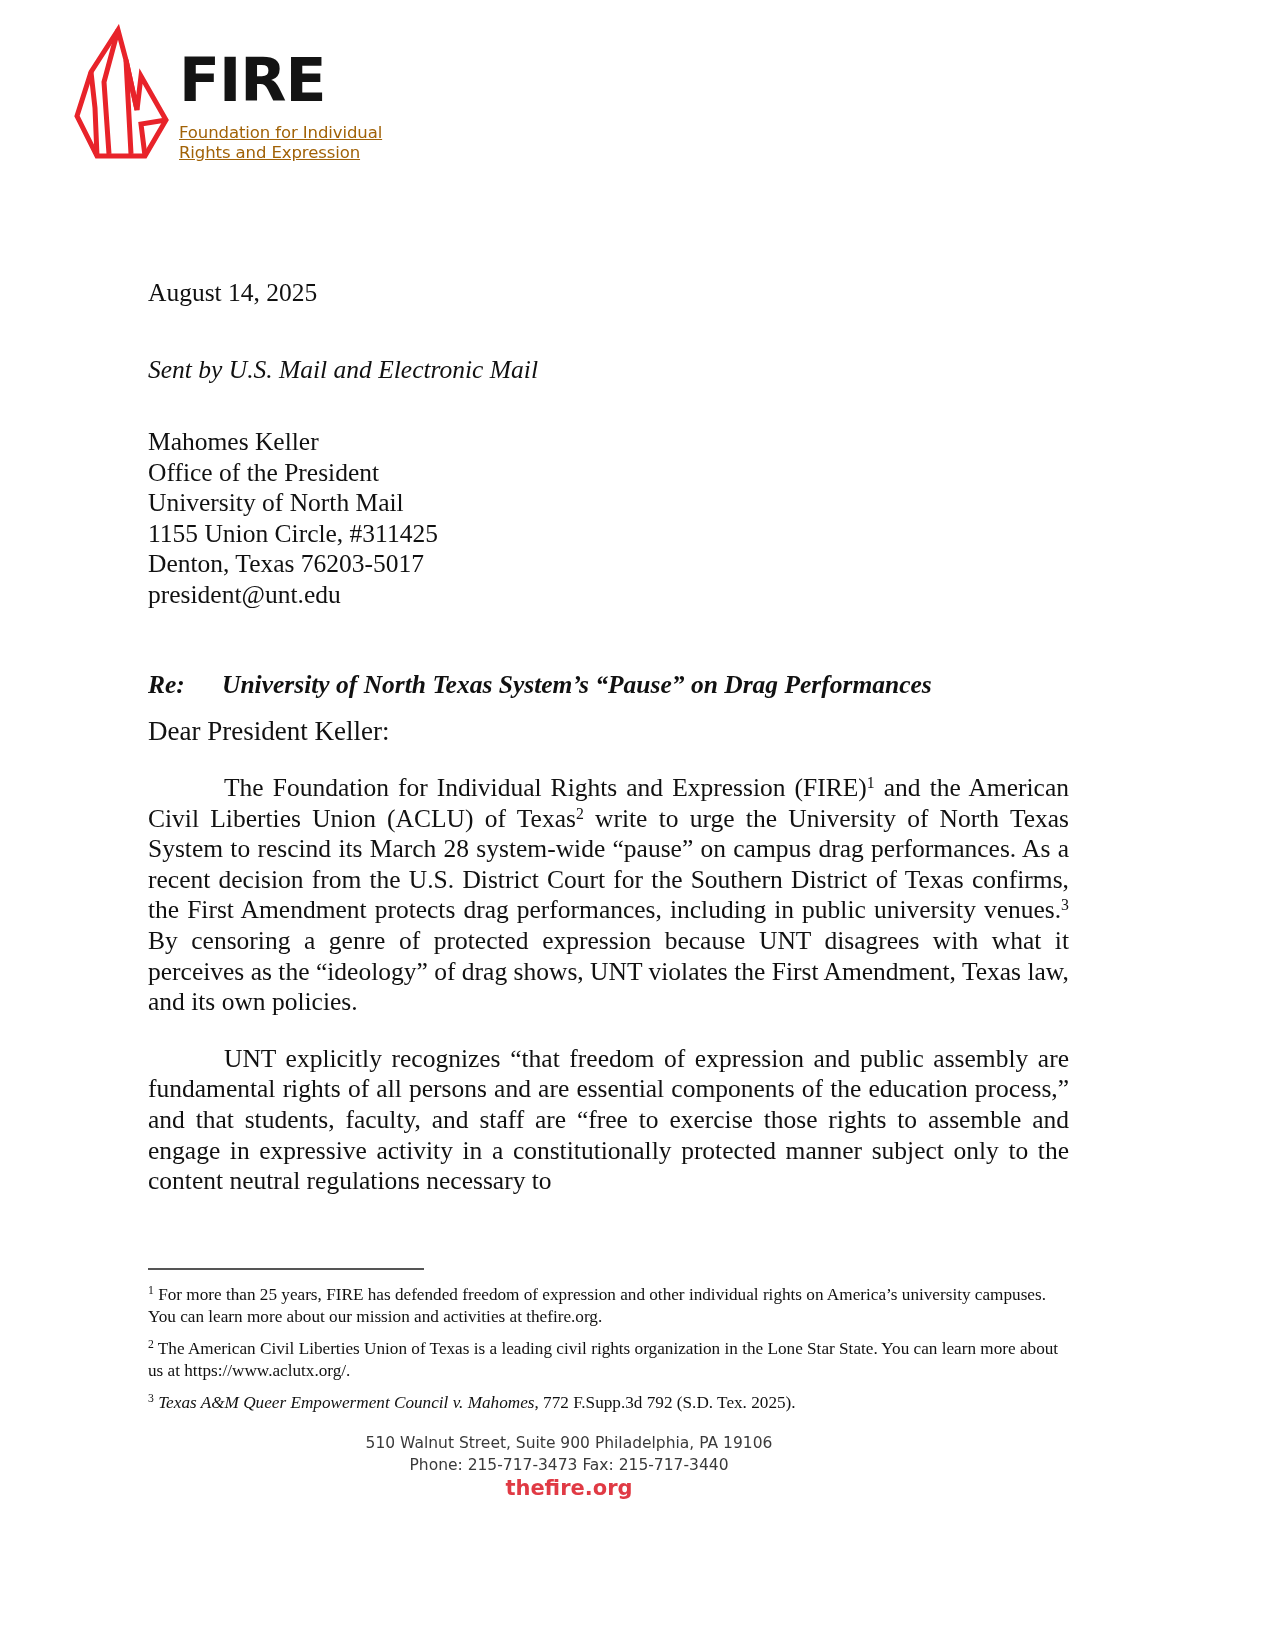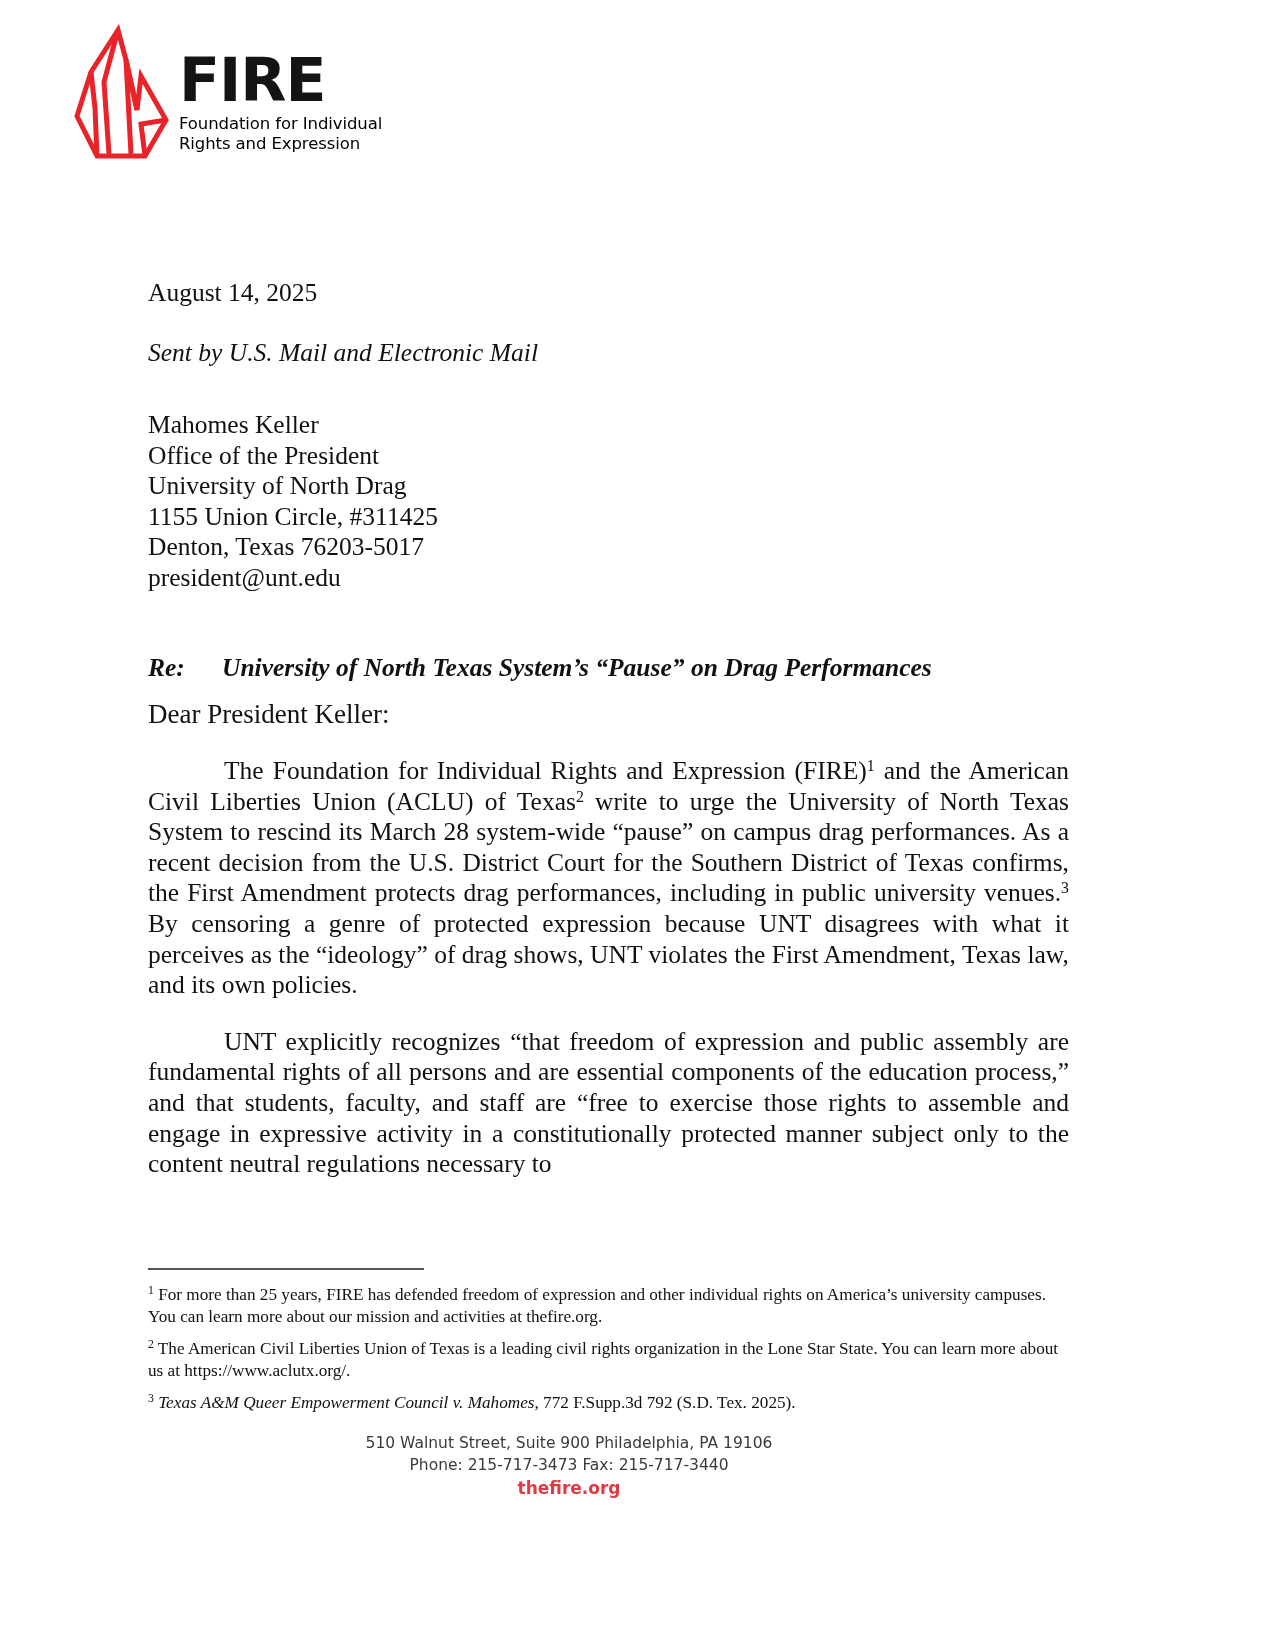--- a/index.html
+++ b/index.html
@@ -50,23 +50,24 @@
     font-weight: bold;
     font-size: 60px;
     line-height: 56px;
     letter-spacing: -1px;
     color: #141414;
   }
   .fire-tagline {
     font-family: "DejaVu Sans", "Liberation Sans", sans-serif;
     font-size: 16.5px;
     line-height: 20px;
-    color: #000000;
-    margin-top: 6px;
+    color: #a16207;
+    margin-top: 15px;
     letter-spacing: -0.1px;
+    text-decoration: underline;
   }
   .aclu-logo {
     position: absolute;
     left: 396px;
     top: 34px;
     text-align: left;
   }
   .aclu-word {
     font-family: "DejaVu Sans", "Liberation Sans", sans-serif;
     font-weight: bold;
@@ -94,21 +95,21 @@
     top: 278px;
     width: 921px;
   }
   .date-line {
     font-size: 25.5px;
     line-height: 30px;
   }
   .sent-by {
     font-size: 25.5px;
     font-style: italic;
-    margin-top: 30px;
+    margin-top: 47px;
   }
   .address-block {
     margin-top: 42px;
     font-size: 25.5px;
     line-height: 30.5px;
   }
   .address-block div { white-space: nowrap; }
 
   .re-line {
     margin-top: 60px;
@@ -174,21 +175,21 @@
     width: 1138px;
     text-align: center;
     font-family: "DejaVu Sans", "Liberation Sans", sans-serif;
     color: #3a3a3a;
   }
   .footer-line {
     font-size: 15.5px;
     line-height: 22px;
   }
   .footer-site {
-    font-size: 17px;
+    font-size: 21px;
     line-height: 24px;
     font-weight: bold;
     color: #e03a44;
   }
 </style>
 </head>
 <body>
 
 <div class="page">
 
@@ -218,21 +219,21 @@
 
   <div class="body-wrap">
 
     <div class="date-line">August 14, 2025</div>
 
     <div class="sent-by">Sent by U.S. Mail and Electronic Mail</div>
 
     <div class="address-block">
       <div>Mahomes Keller</div>
       <div>Office of the President</div>
-      <div>University of North Drag</div>
+      <div>University of North Mail</div>
       <div>1155 Union Circle, #311425</div>
       <div>Denton, Texas 76203-5017</div>
       <div>president@unt.edu</div>
     </div>
 
     <div class="re-line">
       <span class="re-label">Re:</span>
       <span class="re-text">University of North Texas System’s “Pause” on Drag Performances</span>
     </div>
 

